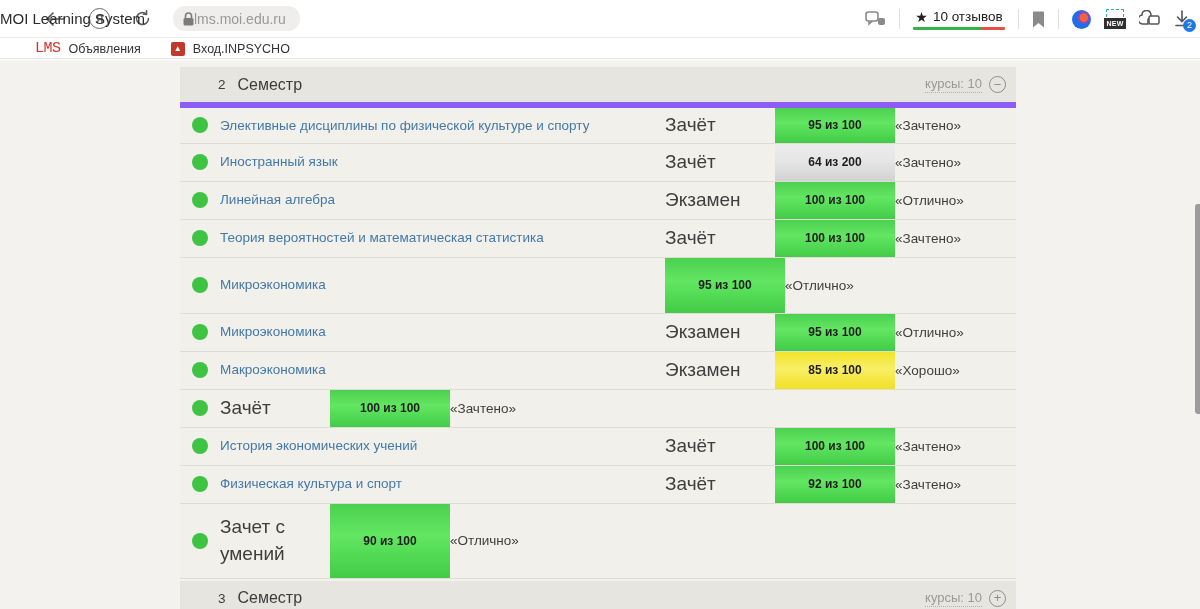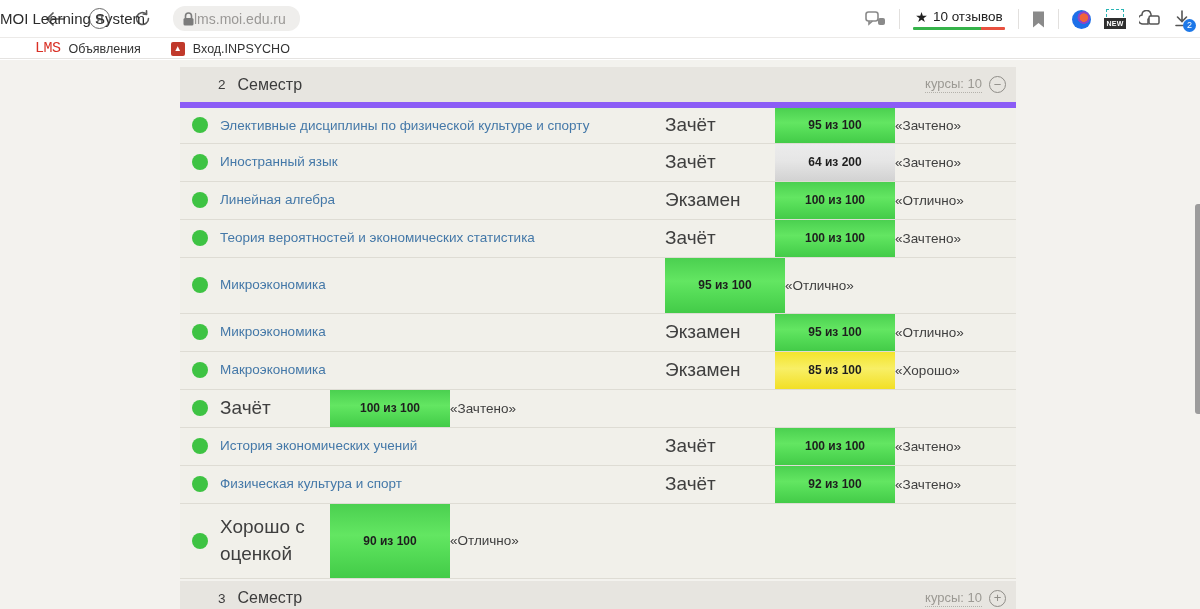--- a/index.html
+++ b/index.html
@@ -195,21 +195,21 @@
     <div class="col-name">Линейная алгебра</div>
     <div class="col-type">Экзамен</div>
     <div class="col-score score-green">100 из 100</div>
     <div class="col-grade">«Отлично»</div>
   </div>
 
   <div class="grow">
     <div class="col-dot">
             <span class="dot"></span>
           </div>
-    <div class="col-name">Теория вероятностей и экономических статистика</div>
+    <div class="col-name">Теория вероятностей и математическая статистика</div>
     <div class="col-type">Зачёт</div>
     <div class="col-score score-green">100 из 100</div>
     <div class="col-grade">«Зачтено»</div>
   </div>
 
   <div class="grow" style="min-height: 56px;">
     <div class="col-dot">
             <span class="dot"></span>
           </div>
     <div class="col-name">Микроэкономика</div>
@@ -263,21 +263,21 @@
     <div class="col-name">Физическая культура и спорт</div>
     <div class="col-type">Зачёт</div>
     <div class="col-score score-green">92 из 100</div>
     <div class="col-grade">«Зачтено»</div>
   </div>
 
   <div class="grow" style="min-height: 75px;">
     <div class="col-dot">
             <span class="dot"></span>
           </div>
-    <div class="col-type">Хорошо с оценкой</div>
+    <div class="col-type">Зачет с умений</div>
     <div class="col-score score-green">90 из 100</div>
     <div class="col-grade">«Отлично»</div>
   </div>
 </div>
 
     <div class="section-bar footer-bar">
       <span class="num">3</span>
       <span class="name">Семестр</span>
       <span class="section-right">
         <span class="kursy">курсы: 10</span>

